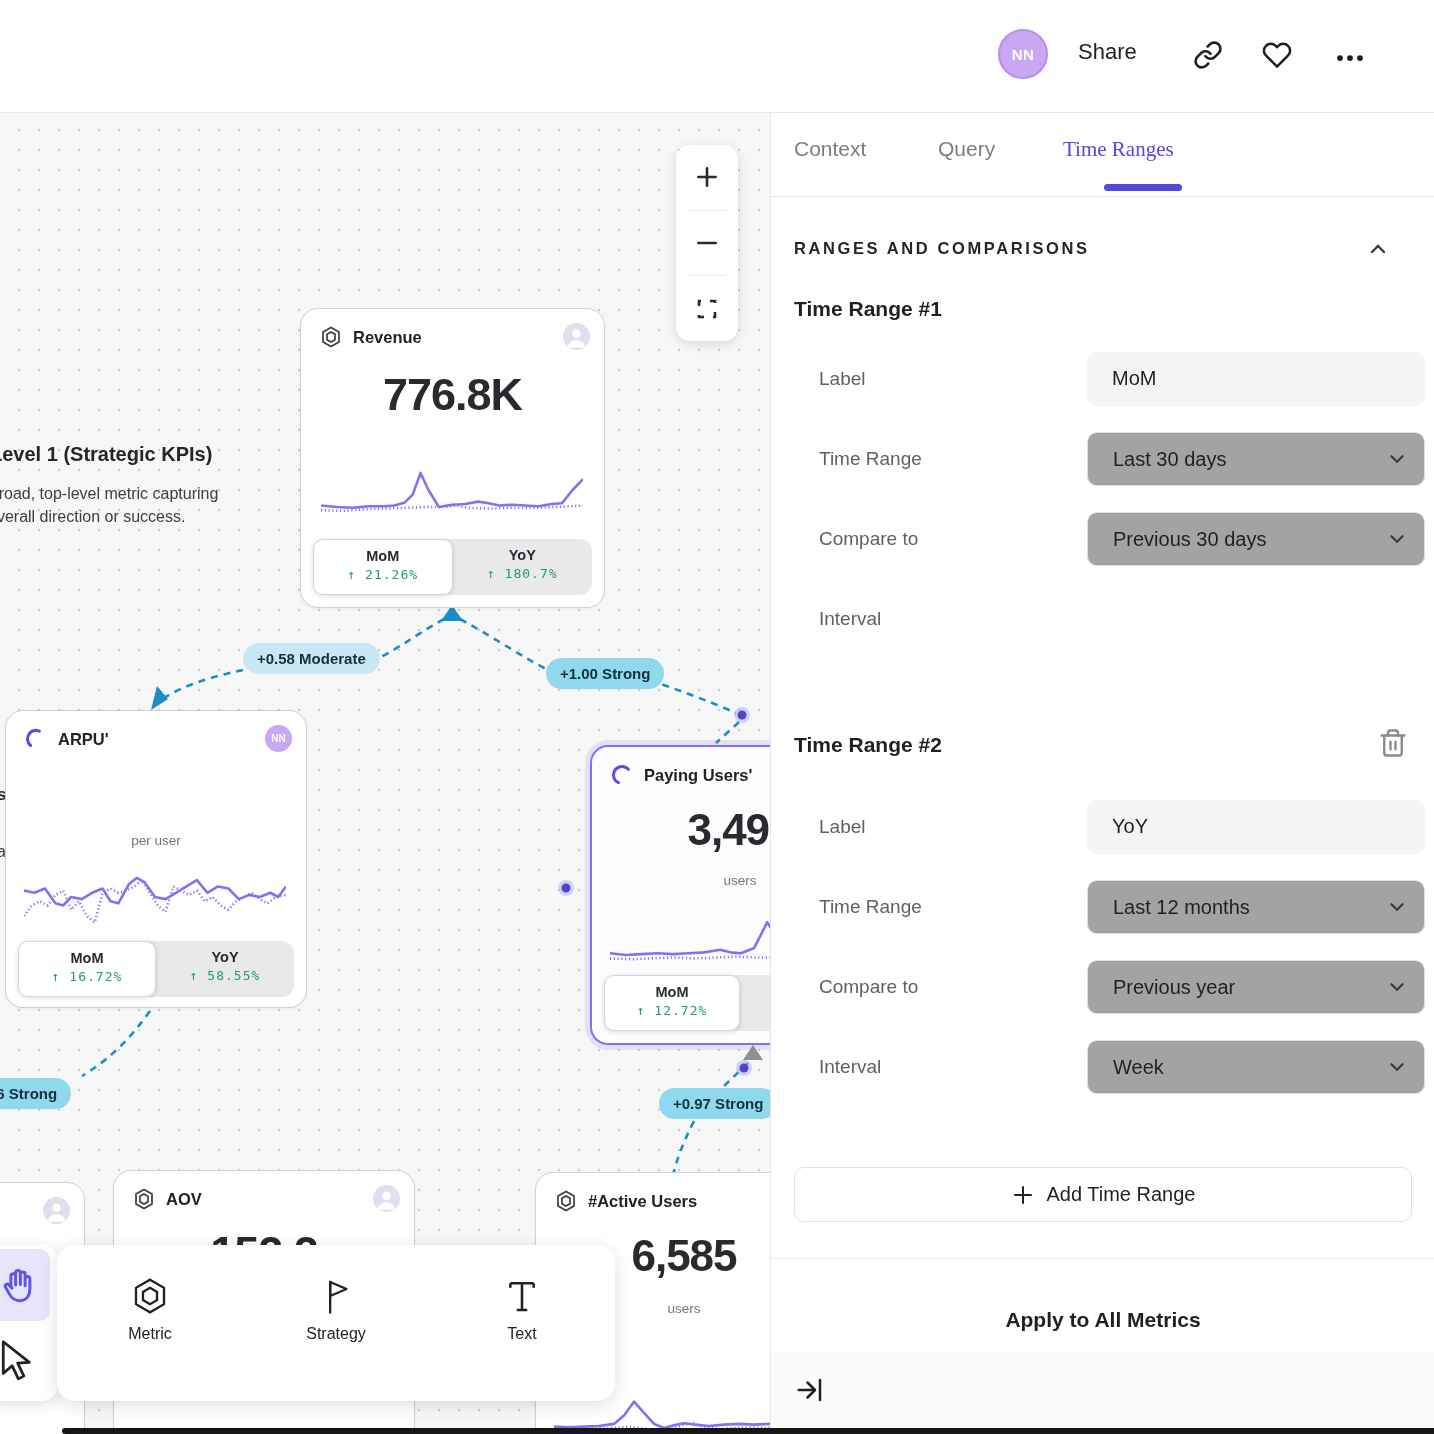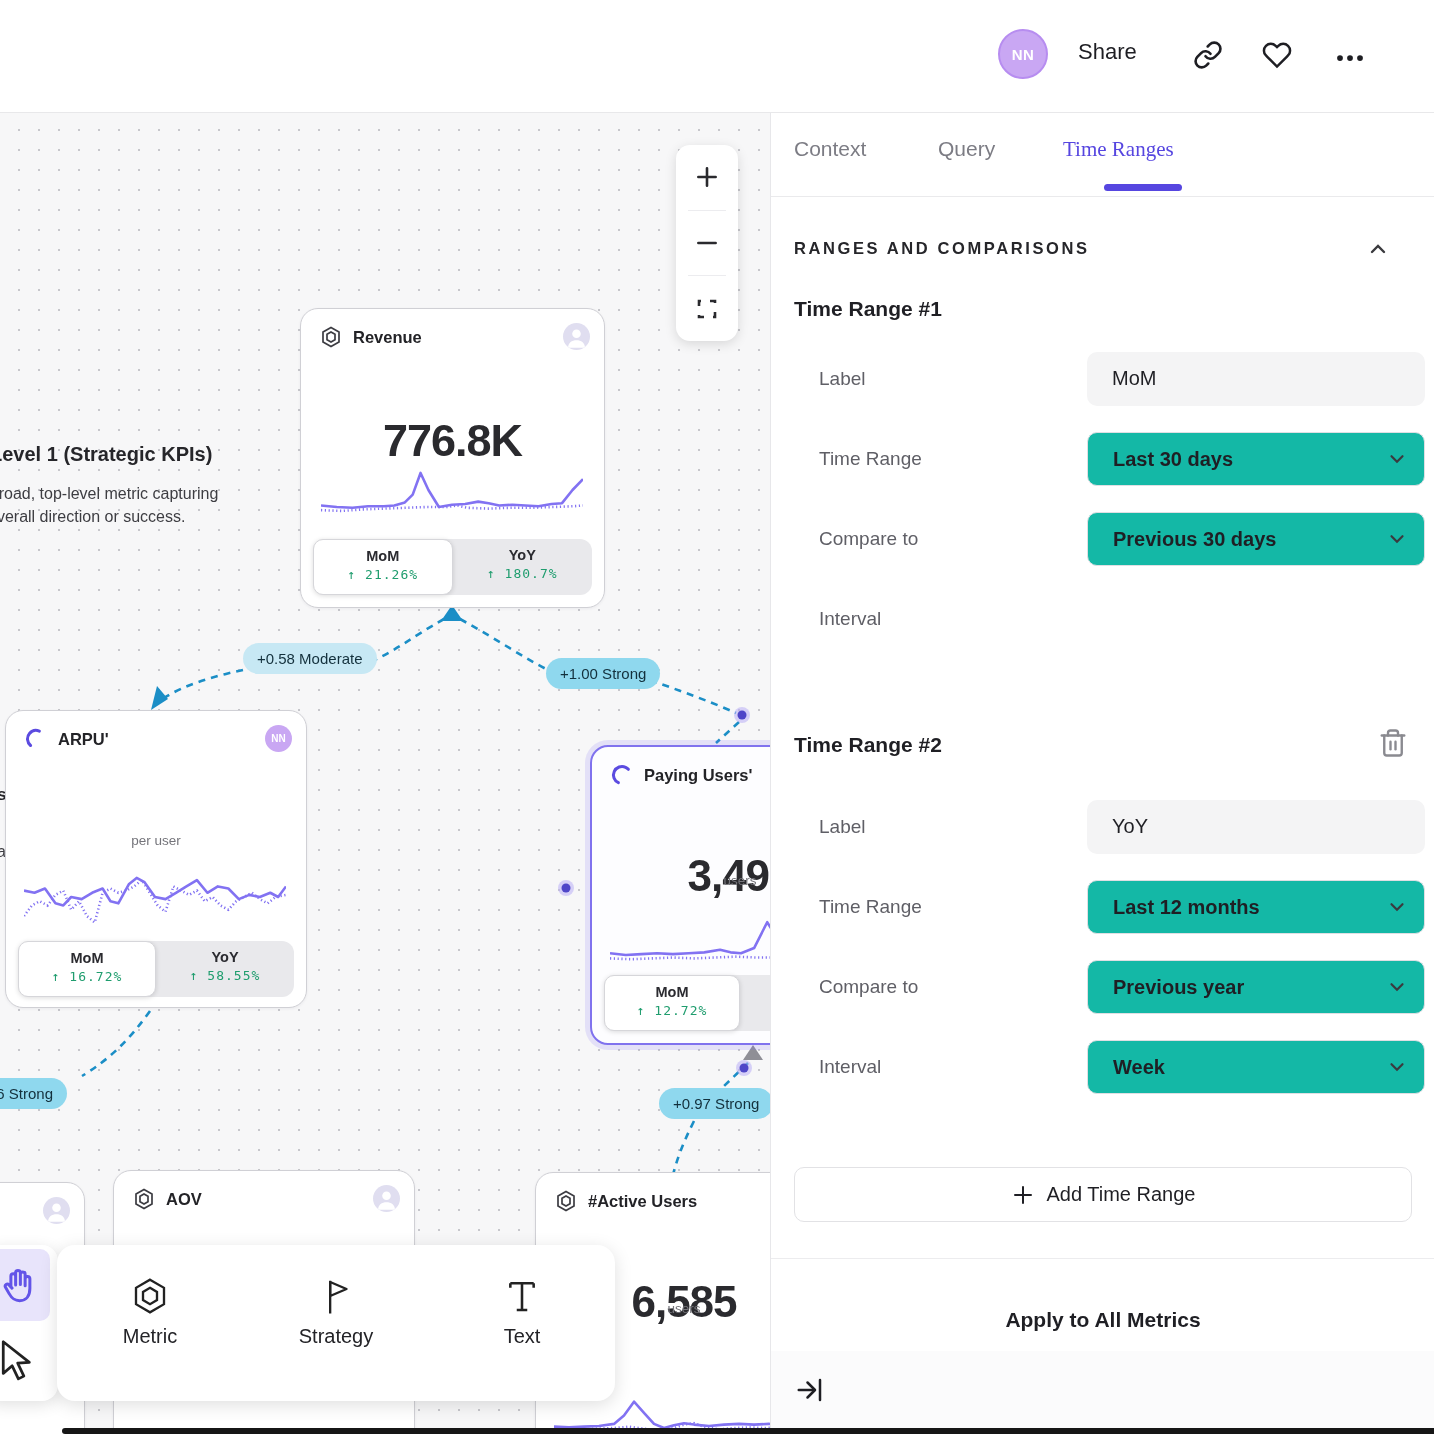--- a/index.html
+++ b/index.html
@@ -24,21 +24,21 @@
   .tab-underline { position:absolute; left:333px; top:71px; width:78px; height:7px; border-radius:4px; background:#5646e0; }
   .sec-head { position:absolute; left:23px; top:126px; width:618px; height:24px; }
   .sec-title { font-size:16.5px; font-weight:bold; letter-spacing:2.6px; color:#26262a; }
   .sec-chev { position:absolute; right:22px; top:-2px; width:24px; height:24px; color:#3a3a3e; }
   .tr-title { position:absolute; left:23px; font-size:21px; font-weight:bold; color:#1f1f24; }
   .prow { position:absolute; left:48px; width:593px; height:54px; }
   .plabel { position:absolute; left:0; top:0; line-height:54px; font-size:19px; color:#5f5f66; }
   .pctl { position:absolute; left:268px; top:0; width:338px; height:54px; border-radius:10px;
     font-size:20px; font-weight:500; color:#1f1f24; line-height:52px; padding-left:25px; }
   .pinput { background:#f4f4f5; }
-  .pselect { background:#14b8a6; border:1px solid #dfdfe3; cursor:pointer;font-weight:bold; }
+  .pselect { background:#a3a3a3; border:1px solid #dfdfe3; cursor:pointer; }
   .pselect .chev { position:absolute; right:16px; top:15px; width:22px; height:22px; color:#3a3a3e; }
   .trash { position:absolute; right:26px; width:30px; height:32px; color:#8a8a90; cursor:pointer; }
   .add-btn { position:absolute; left:23px; top:1054px; width:618px; height:55px; background:#fff;
     border:1px solid #e2e2e5; border-radius:10px; display:flex; align-items:center; justify-content:center;
     gap:12px; font-size:20px; font-weight:500; color:#1f1f24; cursor:pointer; }
   .pdiv { position:absolute; left:0; width:664px; height:1px; background:#ececee; }
   .apply-btn { position:absolute; left:0; top:1178px; width:664px; height:58px; display:flex;
     align-items:center; justify-content:center; font-size:21px; font-weight:600; color:#1f1f24; cursor:pointer; }
   .panel-bottom { position:absolute; left:0; top:1238px; width:664px; height:83px; background:#fbfbfc; }
   .collapse-ico { position:absolute; left:24px; top:24px; width:30px; height:30px; color:#1e1e23; cursor:pointer; }
@@ -46,34 +46,34 @@
   
   #canvas { position:absolute; left:0; top:113px; width:770px; height:1321px; overflow:hidden;
     background-color:#f7f7f8;
     background-image:radial-gradient(#c7c7cc 1.15px, transparent 1.25px);
     background-size:20px 20px; background-position:9px 7px; }
   #edges { position:absolute; left:0; top:0; z-index:1; }
   .note-title { position:absolute; left:-10px; top:330px; font-size:20px; font-weight:bold; color:#26262a; z-index:2; }
   .note-desc { position:absolute; left:-12px; top:369px; font-size:16px; line-height:23px; color:#3d3d42; z-index:2; }
   .frag { position:absolute; z-index:2; color:#26262a; }
   .badge { position:absolute; height:31px; border-radius:16px; padding:0 14px; display:flex; align-items:center;
-    font-size:15px; font-weight:400; color:#13303c; z-index:3; white-space:nowrap; cursor:pointer; }
+    font-size:15px; font-weight:700; color:#13303c; z-index:3; white-space:nowrap; cursor:pointer; }
   .badge.moderate { background:#c7e8f4; }
   .badge.strong { background:#8fd8ee; }
 
   .card { position:absolute; background:#fff; border:1.5px solid #d0d0d5; border-radius:18px;
     box-shadow:0 1px 3px rgba(40,40,60,.06); z-index:4; }
   .card.sel { border:2px solid #8072ee; background:#fdfdff; box-shadow:0 0 0 5px rgba(124,108,240,.16); }
   .chead { position:absolute; left:18px; right:14px; top:14px; height:28px; display:flex; align-items:center; }
   .cicon { width:24px; height:24px; flex:0 0 auto; color:#3c3c42; }
   .ctitle { margin-left:10px; font-size:16.5px; font-weight:bold; color:#232327; }
   .cavatar { position:absolute; right:0; top:0; width:27px; height:27px; border-radius:50%; background:#e0def0; overflow:hidden; }
   .cavatar-nn { position:absolute; right:0; top:0; width:27px; height:27px; border-radius:50%; background:#c9a7f3;
     color:#fff; font-size:10px; font-weight:bold; display:flex; align-items:center; justify-content:center; }
-  .cval { position:absolute; left:0; right:0; text-align:center; font-weight:bold; color:#2a2a2e; letter-spacing:-1px;margin-top:46px; }
+  .cval { position:absolute; left:0; right:0; text-align:center; font-weight:bold; color:#2a2a2e; letter-spacing:-1px; }
   .cunit { position:absolute; left:0; right:0; text-align:center; font-size:13.5px; color:#74747a; }
   .cspark { position:absolute; }
   .cfoot { position:absolute; left:12px; right:12px; height:56px; background:#e9e9ec; border-radius:12px; display:flex; }
   .seg { flex:1 1 50%; display:flex; flex-direction:column; align-items:center; padding-top:8px; cursor:pointer; border-radius:10px; }
   .seg.on { background:#fff; border:1px solid #d6d6da; box-shadow:0 1px 5px rgba(0,0,0,.14); }
   .slabel { font-size:14.5px; font-weight:bold; color:#2b2b30; }
   .spct { margin-top:3px; font-family:"DejaVu Sans Mono", monospace; font-size:13px; letter-spacing:1px; color:#1f9d6e; }
 
   
   #zoomctl { position:absolute; left:676px; top:32px; width:62px; height:196px; background:#fff; border-radius:14px;
@@ -85,21 +85,21 @@
   #sidepanel { position:absolute; left:-16px; top:1132px; width:74px; height:156px; background:#fff;
     border-radius:16px; box-shadow:0 4px 16px rgba(0,0,0,.12); z-index:8; }
   .handbox { position:absolute; left:4px; top:4px; width:62px; height:72px; background:#e8e4fb; border-radius:10px;
     display:flex; align-items:center; justify-content:center; cursor:pointer; }
   .cursorbox { position:absolute; left:0px; top:80px; width:66px; height:72px; display:flex; align-items:center;
     justify-content:center; cursor:pointer; }
   #toolbar { position:absolute; left:57px; top:1132px; width:558px; height:156px; background:#fff; border-radius:18px;
     box-shadow:0 4px 18px rgba(0,0,0,.13); z-index:8; display:flex; }
   .titem { flex:1; display:flex; flex-direction:column; align-items:center; padding-top:30px; cursor:pointer; }
   .titem svg { width:42px; height:42px; color:#222226; }
-  .tlabel { margin-top:8px; font-size:20px; color:#232327; }
+  .tlabel { margin-top:8px; font-size:16px; color:#232327; }
 
   .dock-strip { position:absolute; left:62px; top:1428px; width:1372px; height:6px; background:#161616;
     border-radius:3px 0 0 3px; z-index:40; }
 </style>
 </head>
 <body>
 
 <div id="canvas">
 
   <svg id="edges" width="770" height="1321" viewBox="0 0 770 1321">

